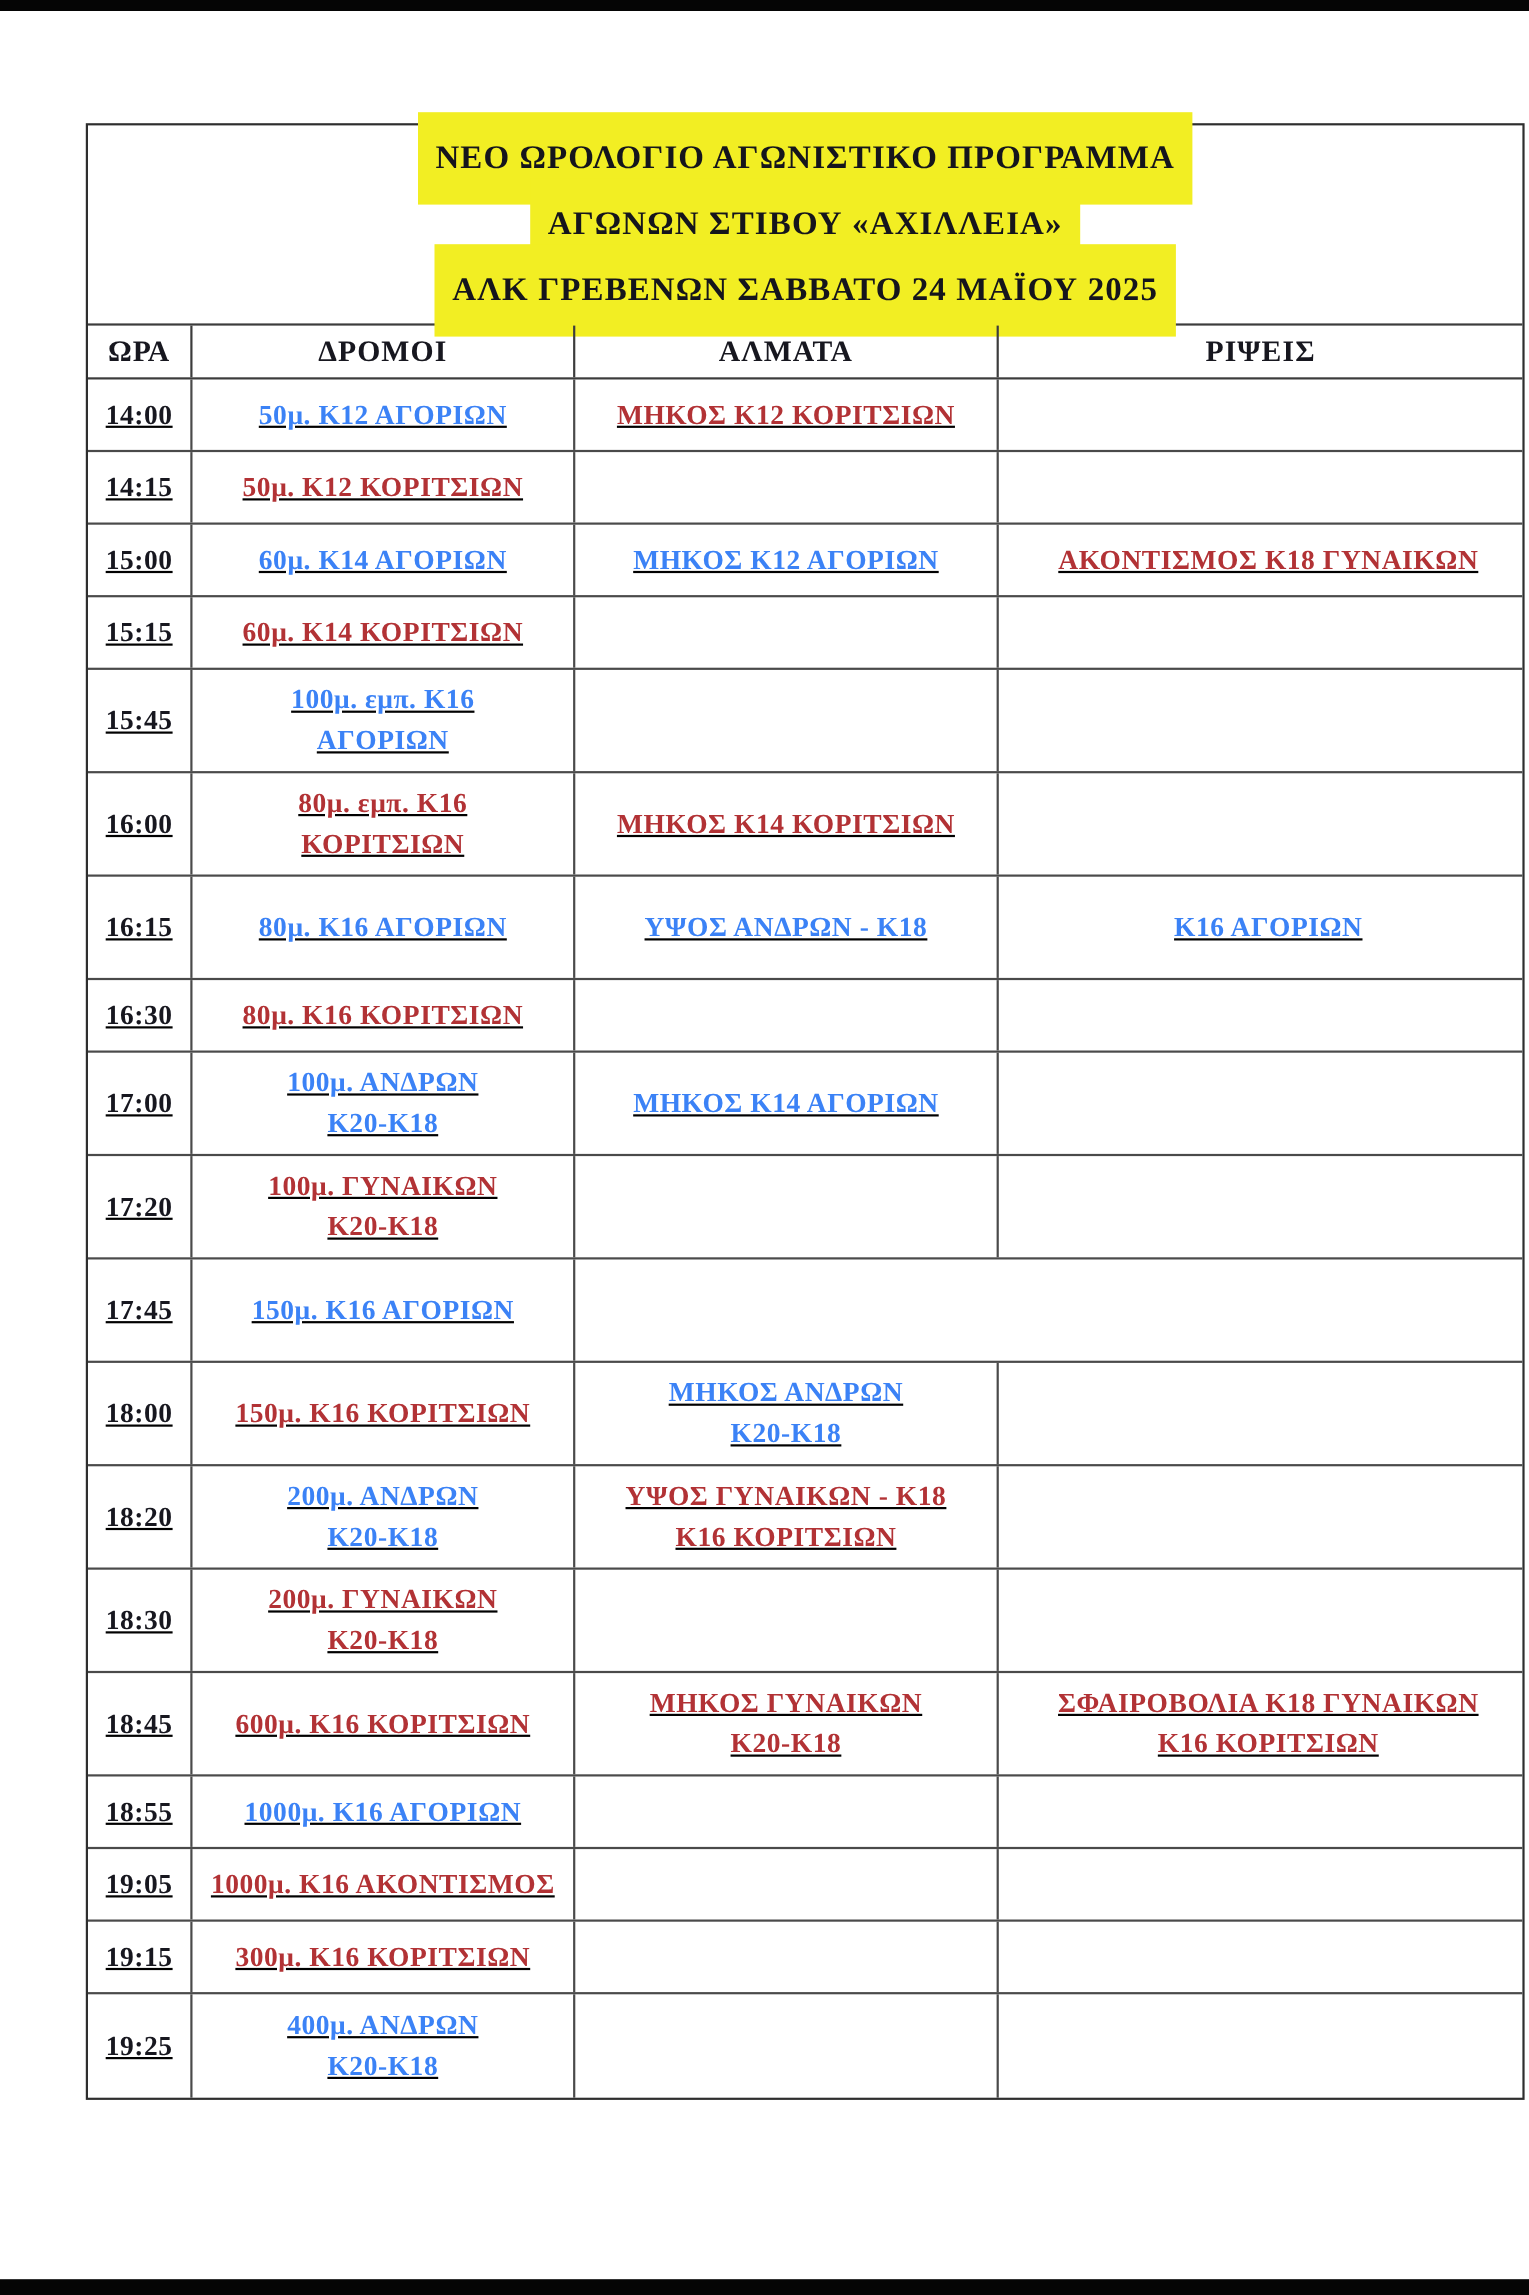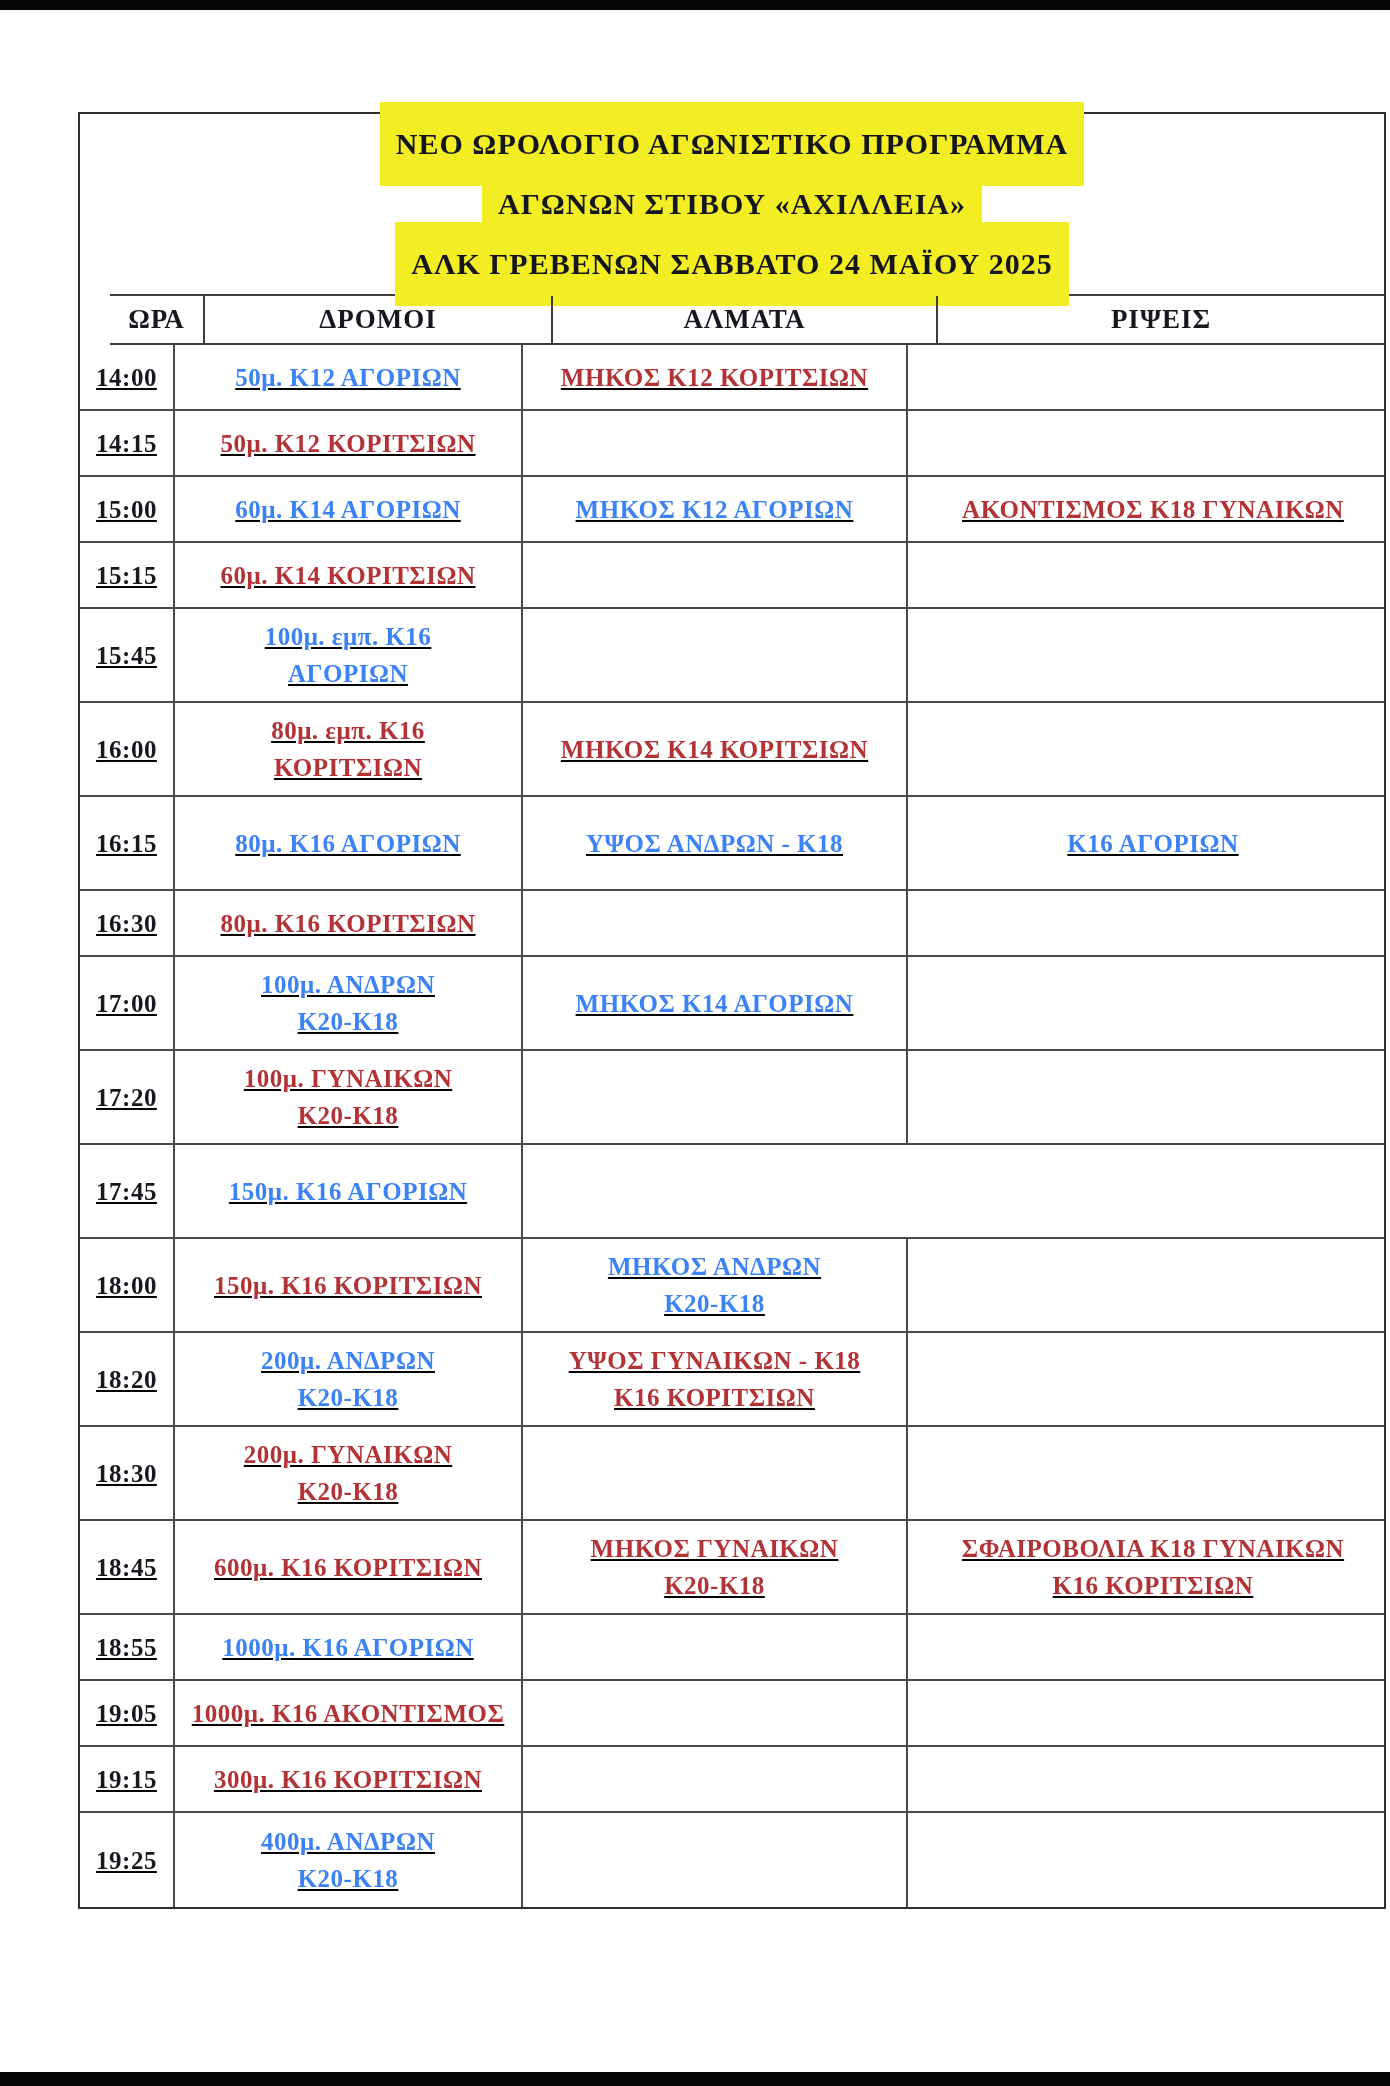--- a/index.html
+++ b/index.html
@@ -20,21 +20,21 @@
   .title-block{display:flex;flex-direction:column;height:180px;box-sizing:border-box;}
   .title-line{height:60px;display:flex;align-items:center;justify-content:center;}
   .hl{
     background:#f2ee23;color:#15151c;font-weight:bold;font-size:30px;
     letter-spacing:1px;padding:25px 16px;white-space:nowrap;
   }
 
   
   .header-row{
     display:grid;grid-template-columns:95px 348px 385px 1fr;
-    border-top:2px solid #3c3c3c;border-bottom:2px solid #3c3c3c;height:51px;box-sizing:border-box;margin-left:30px;
+    border-top:2px solid #3c3c3c;border-bottom:2px solid #3c3c3c;height:51px;box-sizing:border-box;
   }
   .header-cell{
     display:flex;align-items:center;justify-content:center;
     font-weight:bold;font-size:27px;color:#17171f;letter-spacing:1px;
     border-right:2px solid #3c3c3c;box-sizing:border-box;
   }
   .header-cell:last-child{border-right:none;}
 
   
   .row{

